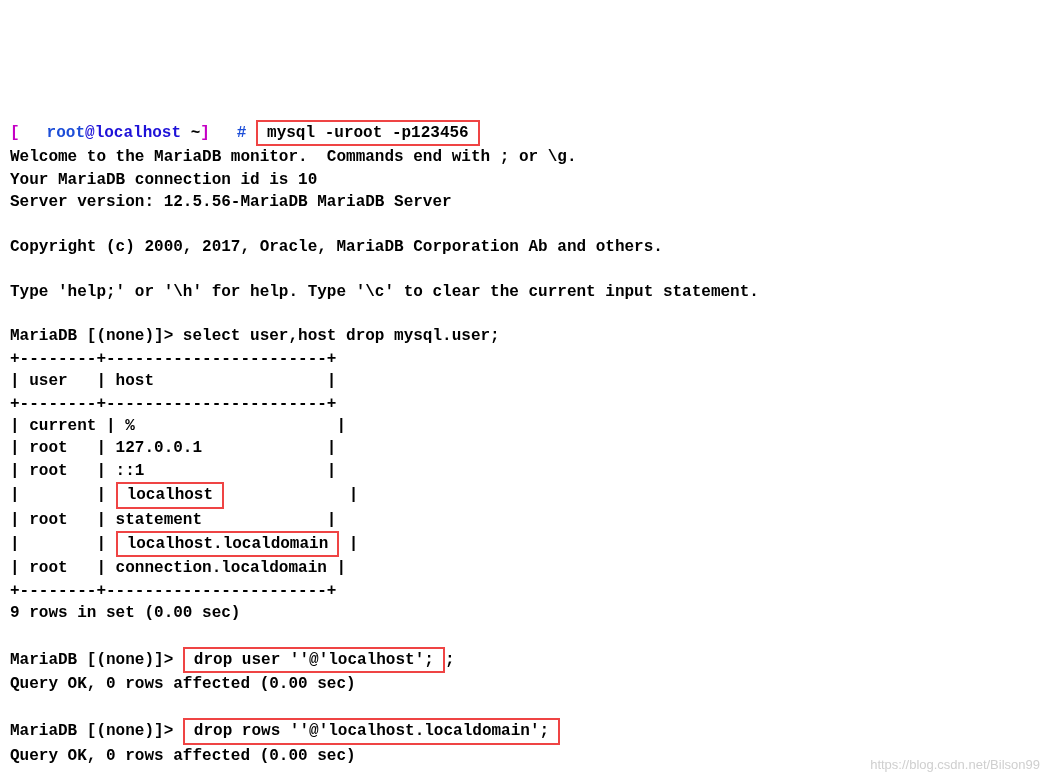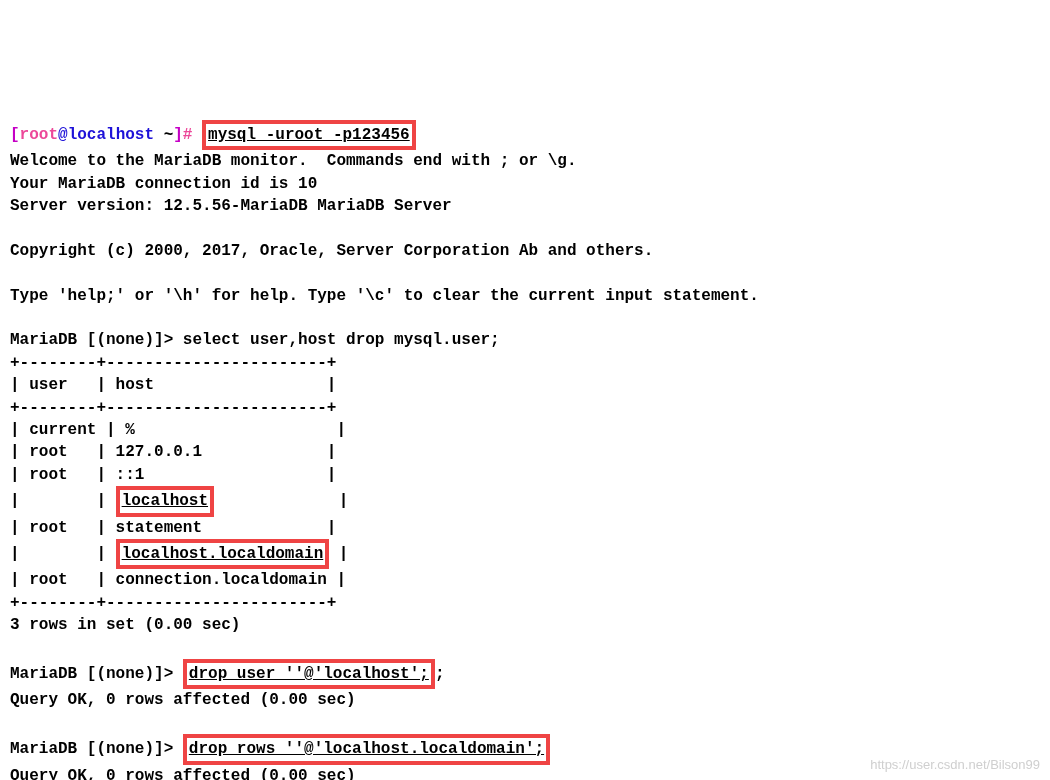--- a/index.html
+++ b/index.html
@@ -18,33 +18,33 @@
       white-space: pre;
       width: 1050px;
       height: 780px;
       overflow: hidden;
       position: relative;
     }
     .line {
       white-space: pre;
     }
     .red {
-      color: #ec4899;
+      color: #1d4ed8;
+      margin-left: 27px;
     }
     .blue {
       color: #1e12d8;
     }
     .magenta {
       color: #c500c5;
     }
     .box {
-      border: 4px solid #ef4444;
-      padding: 0 2px;
+      border: 2px solid #ef4444;
+      padding: 0 9px;
       display: inline-block;
-      text-decoration: underline;
     }
     .watermark {
       position: absolute;
       bottom: 6px;
       right: 10px;
       color: #cfcfcf;
       font-size: 13px;
       font-family: Arial, sans-serif;
       font-weight: normal;
     }
@@ -53,46 +53,46 @@
 <body>
 
 
 
 <div>
 <span class="line"><span class="magenta">[</span><span class="red">root</span><span class="blue">@</span><span class="blue">localhost</span><span> ~</span><span class="magenta">]</span><span class="red"># </span><span class="box">mysql -uroot -p123456</span></span>
 <span class="line">Welcome to the MariaDB monitor.  Commands end with ; or \g.</span>
 <span class="line">Your MariaDB connection id is 10</span>
 <span class="line">Server version: 12.5.56-MariaDB MariaDB Server</span>
 <span class="line"> </span>
-<span class="line">Copyright (c) 2000, 2017, Oracle, Server Corporation Ab and others.</span>
+<span class="line">Copyright (c) 2000, 2017, Oracle, MariaDB Corporation Ab and others.</span>
 <span class="line"> </span>
 <span class="line">Type 'help;' or '\h' for help. Type '\c' to clear the current input statement.</span>
 <span class="line"> </span>
 <span class="line"><span>MariaDB [(none)]&gt; </span><span>select user,host drop mysql.user;</span></span>
 <span class="line">+--------+-----------------------+</span>
 <span class="line">| user   | host                  |</span>
 <span class="line">+--------+-----------------------+</span>
 <span class="line">| current | %                     |</span>
 <span class="line">| root   | 127.0.0.1             |</span>
 <span class="line">| root   | ::1                   |</span>
 <span class="line"><span>|        | </span><span class="box">localhost</span><span>             |</span></span>
 <span class="line">| root   | statement             |</span>
 <span class="line"><span>|        | </span><span class="box">localhost.localdomain</span><span> |</span></span>
 <span class="line">| root   | connection.localdomain |</span>
 <span class="line">+--------+-----------------------+</span>
-<span class="line">3 rows in set (0.00 sec)</span>
+<span class="line">9 rows in set (0.00 sec)</span>
 <span class="line"> </span>
 <span class="line"><span>MariaDB [(none)]&gt; </span><span class="box">drop user ''@'localhost';</span><span>;</span></span>
 <span class="line">Query OK, 0 rows affected (0.00 sec)</span>
 <span class="line"> </span>
 <span class="line"><span>MariaDB [(none)]&gt; </span><span class="box">drop rows ''@'localhost.localdomain';</span></span>
 <span class="line">Query OK, 0 rows affected (0.00 sec)</span>
 <span class="line"> </span>
 
 
 
 
 </div>
 
-<div class="watermark">https://user.csdn.net/Bilson99</div>
+<div class="watermark">https://blog.csdn.net/Bilson99</div>
 
 
 
 
 </body></html>

